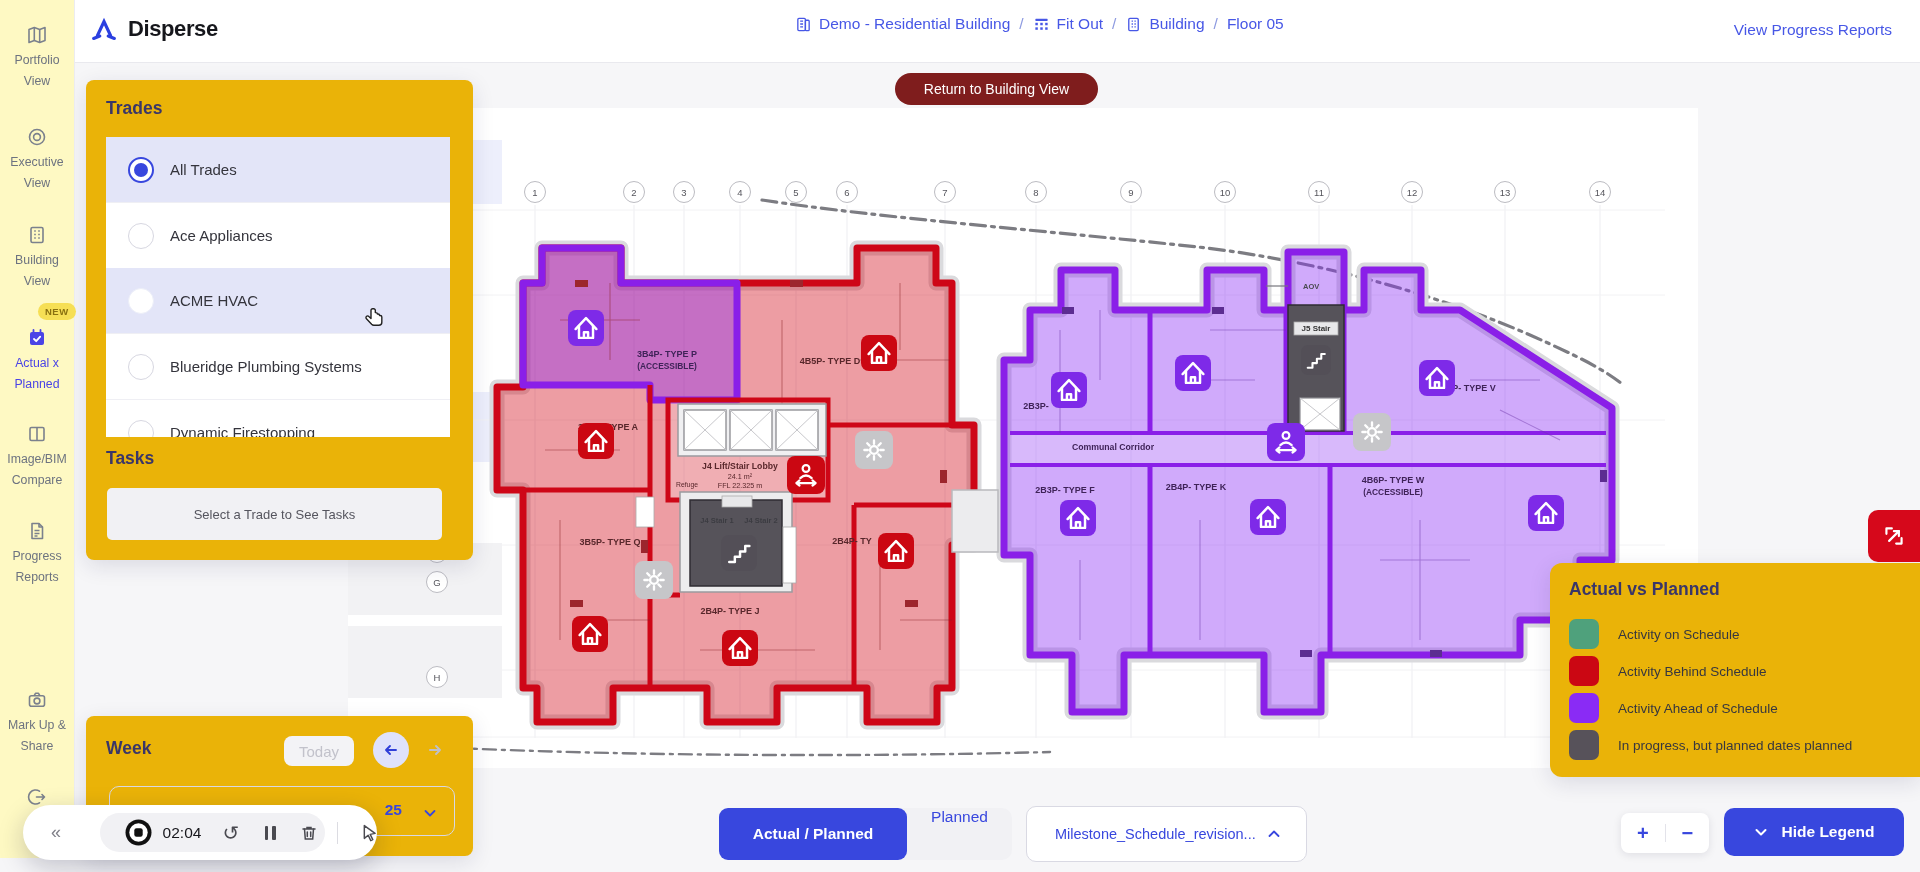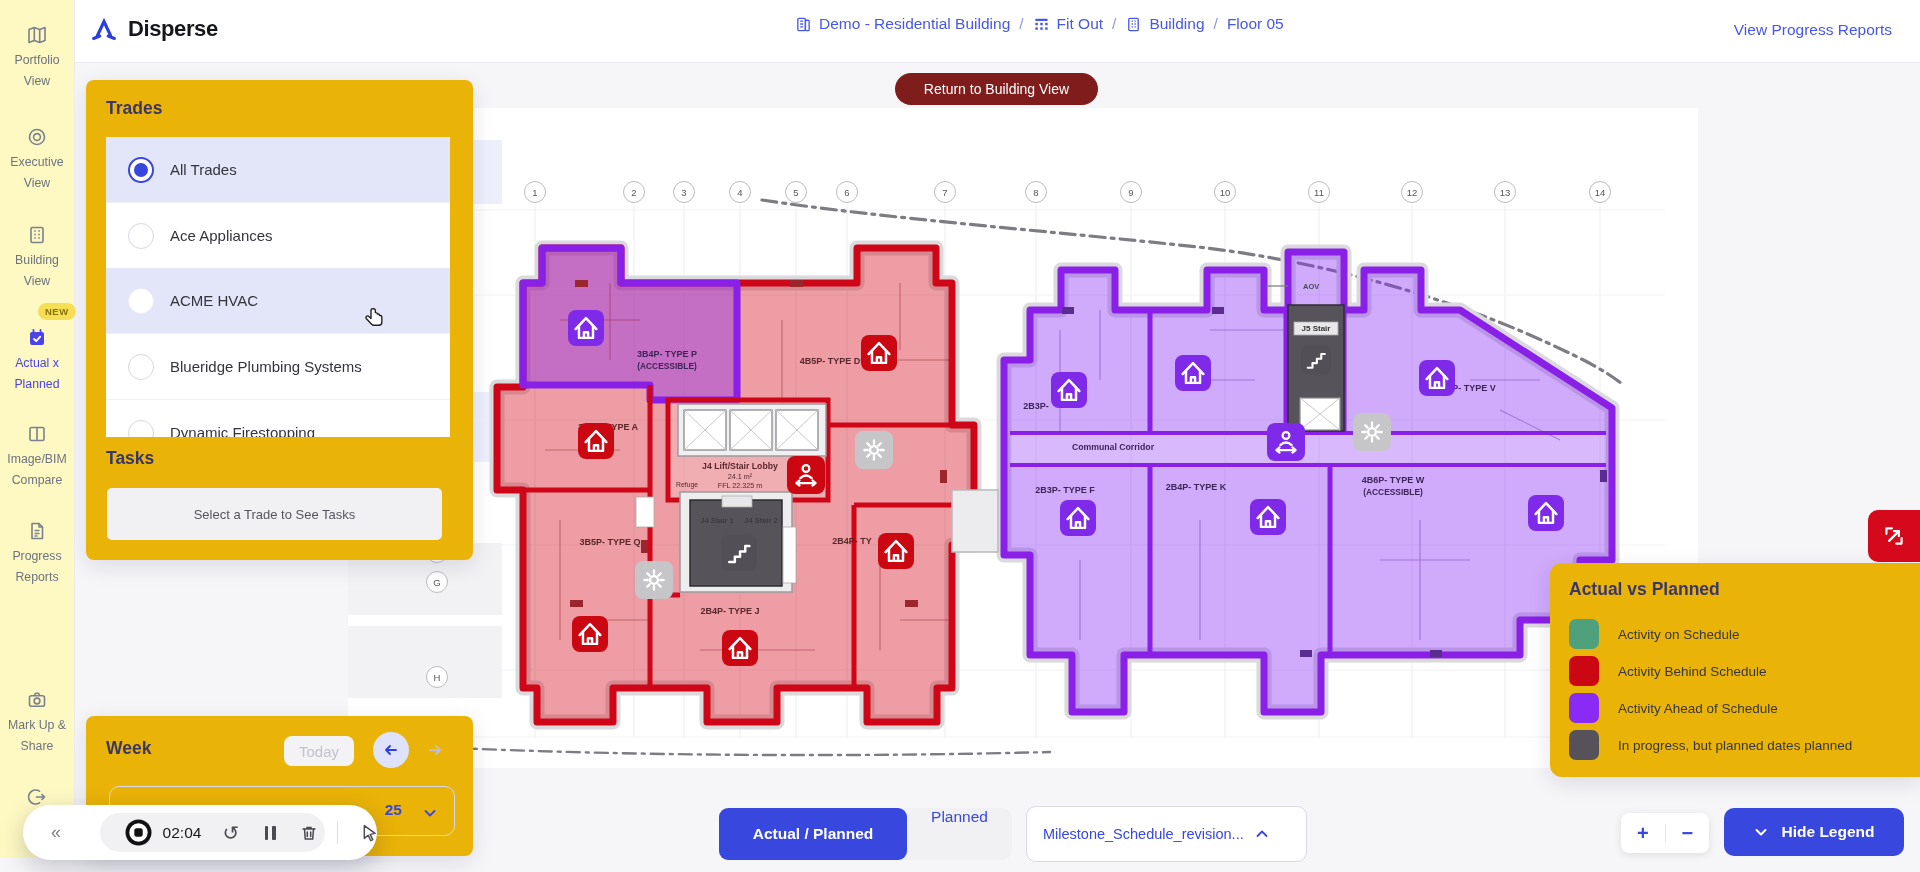--- a/index.html
+++ b/index.html
@@ -61,21 +61,21 @@
   #legend{left:1550px;top:563px;width:370px;height:214px;border-radius:12px 0 0 12px;z-index:5;}
   #legend h3{position:absolute;left:19px;top:16px;}
   .lg-row{position:absolute;left:19px;display:flex;align-items:center;gap:19px;}
   .lg-row .lt{font-size:13.5px;color:#37373f;}
   
   #toggle{left:719px;top:808px;width:293px;height:52px;background:#f1f1f4;border-radius:10px;z-index:5;display:flex;}
   #tg-actual{width:188px;height:52px;background:#3847DE;border-radius:9px;color:#fff;font-size:15.5px;font-weight:bold;
     display:flex;align-items:center;justify-content:center;cursor:pointer;}
   #tg-planned{flex:1;text-align:center;color:#3847DE;font-size:15.5px;font-weight:500;cursor:pointer;}
   #sched{left:1026px;top:806px;width:281px;height:56px;background:#fff;border:1.5px solid #d9d9e3;border-radius:10px;
-    box-sizing:border-box;z-index:5;display:flex;align-items:center;padding:0 16px 0 16px;gap:10px;cursor:pointer;}
+    box-sizing:border-box;z-index:5;display:flex;align-items:center;padding:0 16px 0 28px;gap:10px;cursor:pointer;}
   #sched .sv{font-size:14.5px;font-weight:500;color:#3847DE;white-space:nowrap;}
   #zoomctl{left:1621px;top:813px;width:88px;height:40px;background:#fff;border-radius:8px;
     box-shadow:0 2px 8px rgba(20,20,50,.10);z-index:5;display:flex;align-items:center;}
   .zbtn{flex:1;text-align:center;font-size:20px;font-weight:bold;color:#3847DE;cursor:pointer;line-height:40px;}
   #zoomctl .zdiv{width:1px;height:18px;background:#e3e3ea;}
   #hide-legend{left:1724px;top:808px;width:180px;height:48px;background:#3847DE;border-radius:10px;z-index:5;
     display:flex;align-items:center;justify-content:center;gap:12px;color:#fff;font-size:15.5px;font-weight:bold;cursor:pointer;}
   #expand-btn{left:1868px;top:510px;width:52px;height:52px;background:#D6081B;border-radius:10px 0 0 10px;z-index:5;
     display:flex;align-items:center;justify-content:center;cursor:pointer;}
   #return-btn{left:895px;top:73px;width:203px;height:32px;background:#7f1d1d;border-radius:16px;z-index:5;

